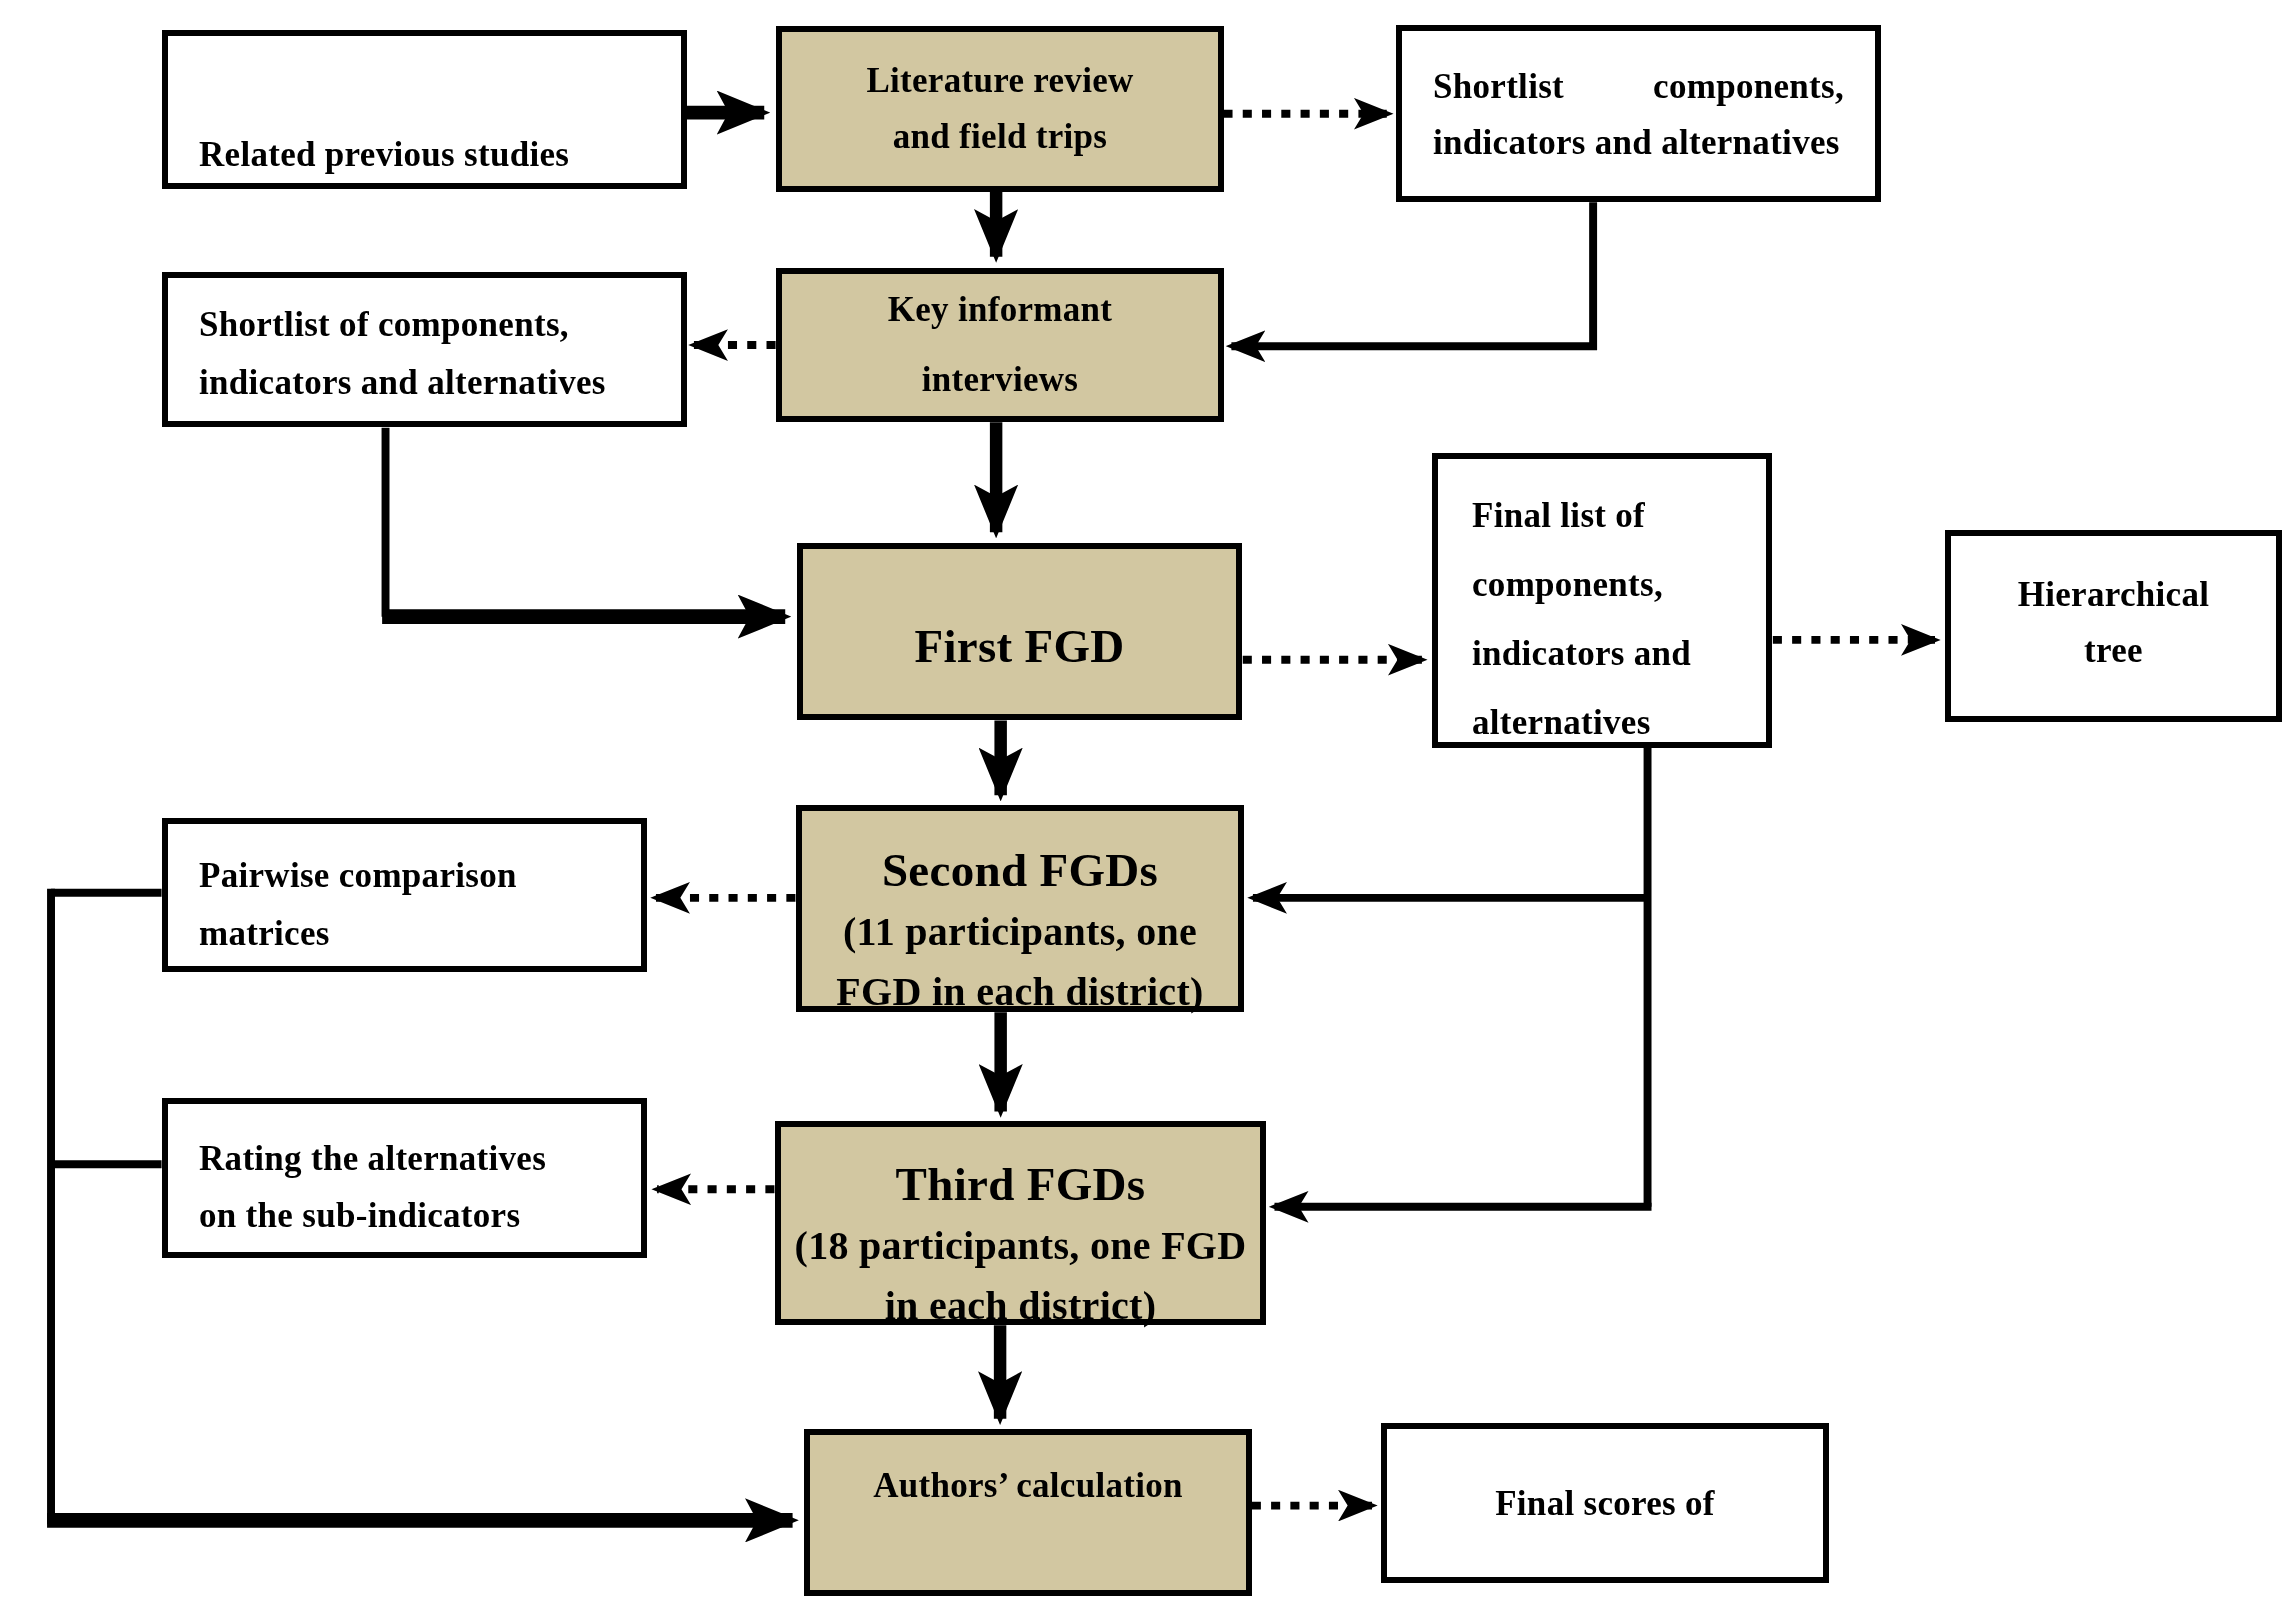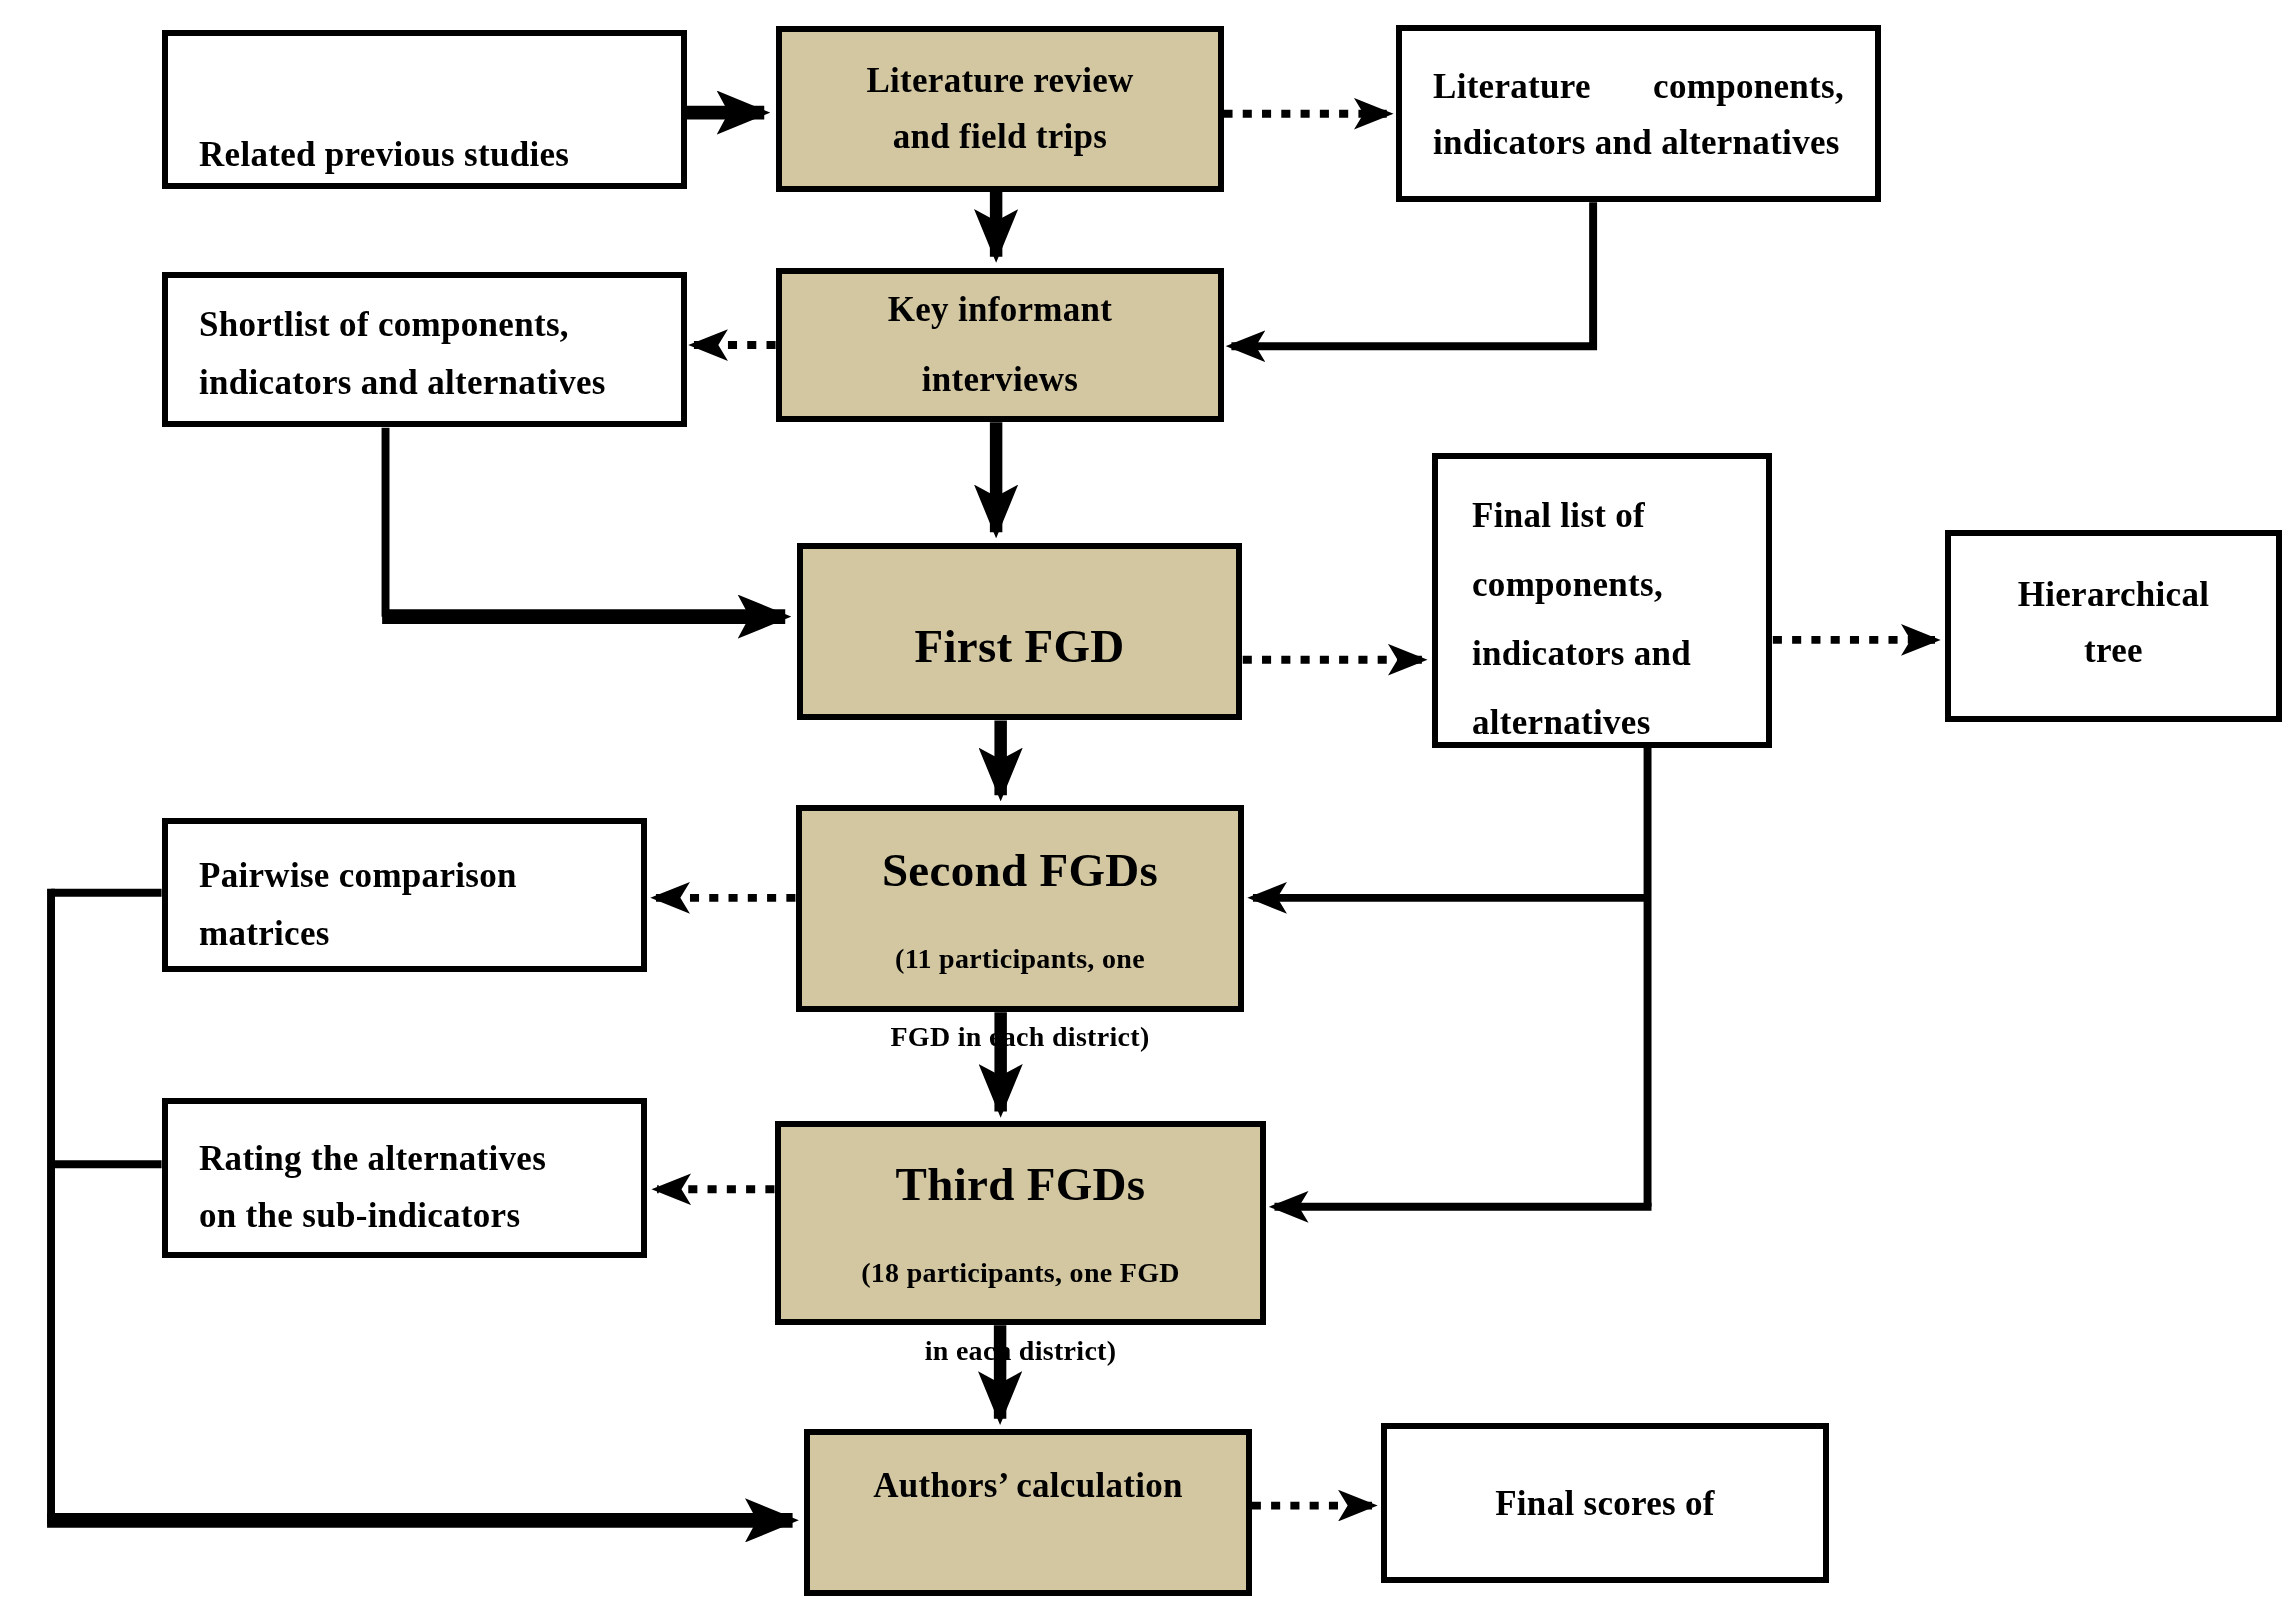--- a/index.html
+++ b/index.html
@@ -20,21 +20,21 @@
     font-size:35px;line-height:1.6;
     letter-spacing:0.3px;
   }
   .node.white{background:#ffffff;}
   .node.tan{background:#d2c7a1;}
   .v-top{justify-content:flex-start;}
   .v-center{justify-content:center;}
   .h-left{align-items:flex-start;text-align:left;}
   .h-center{align-items:center;text-align:center;}
   .fgd-title{font-size:47px;line-height:1.35;}
-  .fgd-sub{font-size:28px;line-height:1.5;margin-top:36px;}
+  .fgd-sub{font-size:40px;line-height:1.5;}
   .jline{display:flex;justify-content:space-between;width:100%;}
   .line{white-space:nowrap;}
 </style>
 </head>
 <body>
 
 <div id="canvas">
 
   <svg id="wires" viewBox="0 0 4048 2842" xmlns="http://www.w3.org/2000/svg">
     <defs>
@@ -91,21 +91,21 @@
     <div class="line">Related previous studies</div>
   </div>
 
   <div class="node tan v-center h-center" style="left:776px;top:26px;width:448px;height:166px;">
     <div class="line">Literature review</div>
     <div class="line">and field trips</div>
   </div>
 
   <div class="node white v-top h-left" style="left:1396px;top:25px;width:485px;height:177px;padding:28px 31px 0 31px;">
     <div class="jline">
-      <span>Literature</span>
+      <span>Shortlist</span>
       <span>components,</span>
     </div>
     <div class="line">indicators and alternatives</div>
   </div>
 
   <div class="node white v-top h-left" style="left:162px;top:272px;width:525px;height:155px;padding:18px 17px 0 31px;line-height:1.65;">
     <div class="line">Shortlist of components,</div>
     <div class="line">indicators and alternatives</div>
   </div>
 

